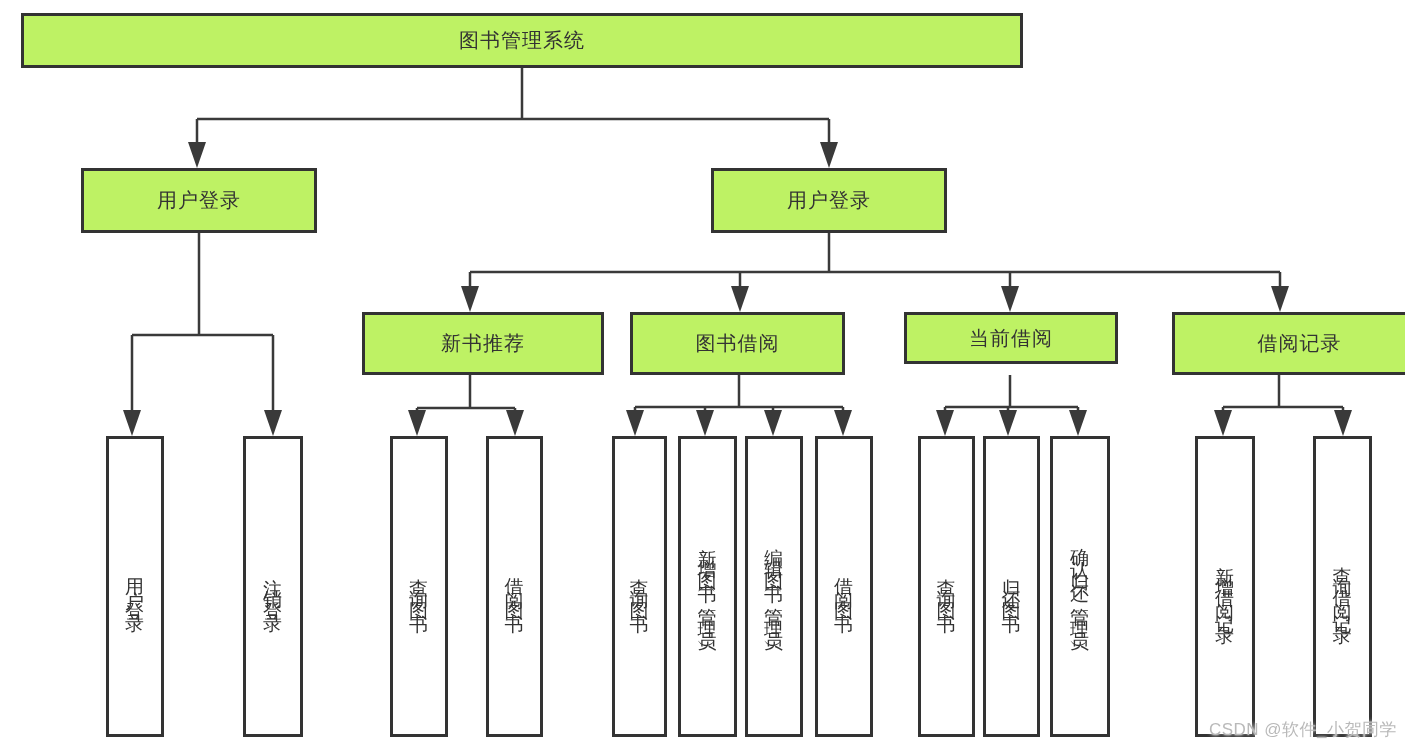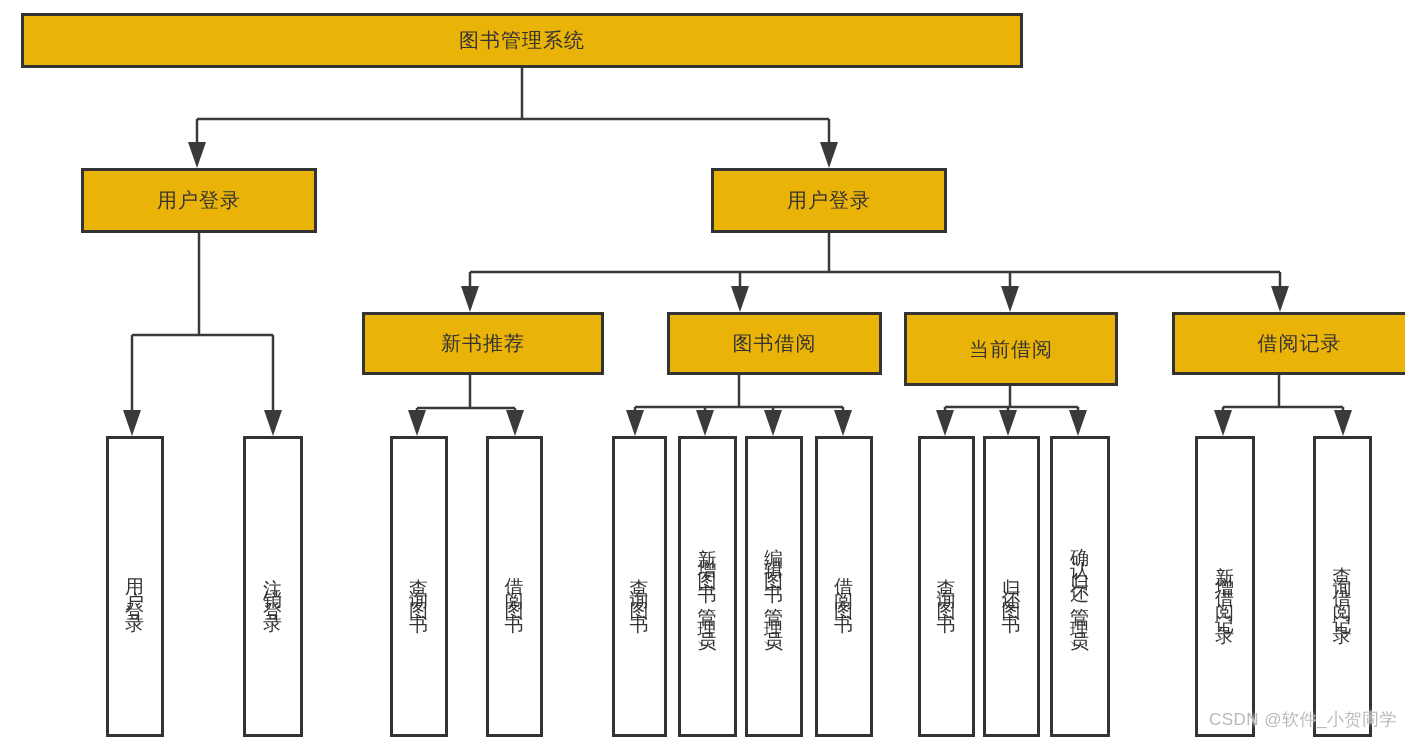--- a/index.html
+++ b/index.html
@@ -12,21 +12,21 @@
     overflow: hidden;
   }
   #wires {
     position: absolute;
     left: 0; top: 0;
     width: 1405px; height: 747px;
   }
   .hbox {
     position: absolute;
     box-sizing: border-box;
-    background: #eab308;
+    background: #bef264;
     border: 3px solid #333333;
     display: flex;
     align-items: center;
     justify-content: center;
     font-size: 20px;
     color: #333333;
     letter-spacing: 1px;
     white-space: nowrap;
   }
   .vbox {
@@ -46,21 +46,21 @@
     font-size: 19px;
     line-height: 1;
     letter-spacing: 12px;
     color: #333333;
   }
   .wire { stroke: #3a3a3a; stroke-width: 2.5; fill: none; }
   .head { fill: #3a3a3a; stroke: none; }
   #watermark {
     position: absolute;
     right: 8px;
-    bottom: 16px;
+    bottom: 6px;
     font-size: 17px;
     color: #b9b9b9;
     letter-spacing: 0.5px;
     text-shadow: 0 0 2px #ffffff, 0 0 4px #ffffff;
     white-space: nowrap;
   }
 </style>
 </head>
 <body>
 
@@ -123,24 +123,24 @@
   <div class="hbox" style="left:81px;top:168px;width:236px;height:65px">
     <span>用户登录</span>
   </div>
   <div class="hbox" style="left:711px;top:168px;width:236px;height:65px">
     <span>用户登录</span>
   </div>
 
   <div class="hbox" style="left:362px;top:312px;width:242px;height:63px">
     <span>新书推荐</span>
   </div>
-  <div class="hbox" style="left:667px;top:312px;width:215px;height:63px">
+  <div class="hbox" style="left:630px;top:312px;width:215px;height:63px">
     <span>图书借阅</span>
   </div>
-  <div class="hbox" style="left:904px;top:312px;width:214px;height:74px">
+  <div class="hbox" style="left:904px;top:312px;width:214px;height:52px">
     <span>当前借阅</span>
   </div>
   <div class="hbox" style="left:1172px;top:312px;width:255px;height:63px">
     <span>借阅记录</span>
   </div>
 
   <div class="vbox" style="left:106px;width:58px">
     <span class="vlabel">用户登录</span>
   </div>
   <div class="vbox" style="left:243px;width:60px">

